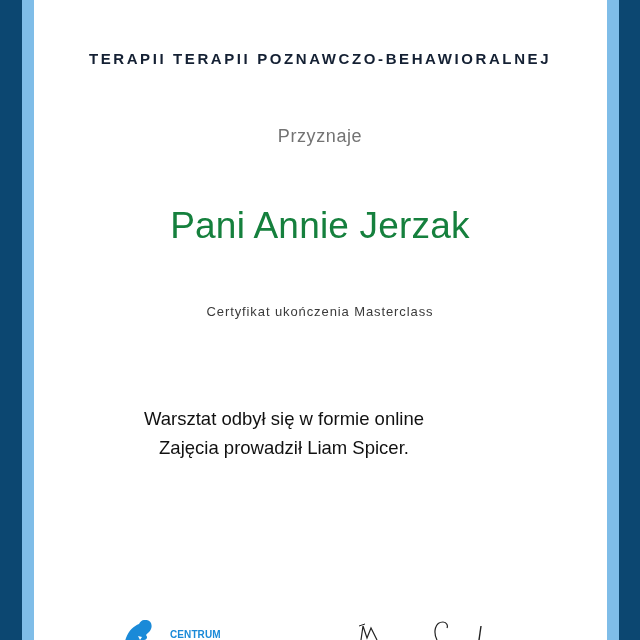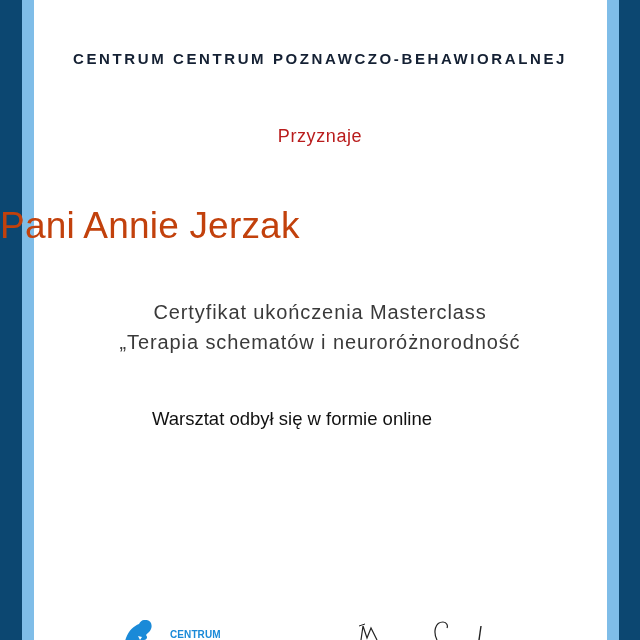--- a/index.html
+++ b/index.html
@@ -12,63 +12,63 @@
     .border-light-left { position: absolute; left: 22px; top: 0; width: 12px; height: 640px; background: #7fbde8; }
     .border-dark-right { position: absolute; right: 0; top: 0; width: 21px; height: 640px; background: #0c4771; }
     .border-light-right { position: absolute; right: 21px; top: 0; width: 12px; height: 640px; background: #7fbde8; }
 
     .org {
       position: absolute; top: 50px; left: 0; width: 640px; text-align: center;
       font-size: 15px; font-weight: bold; letter-spacing: 2.6px; color: #142033;
     }
     .awards {
       position: absolute; top: 126px; left: 0; width: 640px; text-align: center;
-      font-size: 18px; letter-spacing: 0.6px; color: #b91c1c;
+      font-size: 18px; letter-spacing: 0.6px; color: #737373;
     }
     .recipient {
-      position: absolute; top: 205px; left: 0; width: 640px; 
-      font-size: 37px; color: #c2410c; letter-spacing: 0.2px;
+      position: absolute; top: 205px; left: 0; width: 640px; text-align: center;
+      font-size: 37px; color: #15803d; letter-spacing: 0.2px;
     }
     .cert {
       position: absolute; top: 297px; left: 0; width: 640px; text-align: center;
-      font-size: 20px; line-height: 30px; letter-spacing: 0.9px; color: #3a3a3a;
+      font-size: 13px; line-height: 30px; letter-spacing: 0.9px; color: #3a3a3a;
     }
     .details {
-      position: absolute; top: 404px; left: 8px; width: 568px; text-align: center;
+      position: absolute; top: 404px; left: 0; width: 568px; text-align: center;
       font-size: 18.5px; line-height: 29px; color: #111111;
     }
     .logo {
       position: absolute; left: 120px; top: 620px; width: 140px; height: 20px;
     }
     .logo-figure { position: absolute; left: 0; top: 0; width: 40px; height: 30px; }
     .logo-text {
       position: absolute; left: 50px; top: 9px; font-size: 10px; font-weight: bold;
       color: #1a8ad8; letter-spacing: 0.1px;
     }
     .signature { position: absolute; left: 355px; top: 620px; width: 140px; height: 20px; }
   </style>
 </head>
 <body>
 
 <div class="border-dark-left"></div>
 <div class="border-light-left"></div>
 <div class="border-light-right"></div>
 <div class="border-dark-right"></div>
 
-<div class="org">CENTRUM CENTRUM POZNAWCZO-BEHAWIORALNEJ</div>
+<div class="org">TERAPII TERAPII POZNAWCZO-BEHAWIORALNEJ</div>
 <div class="awards">Przyznaje</div>
 <div class="recipient">Pani Annie Jerzak</div>
 
 <div class="cert">
   <div>Certyfikat ukończenia Masterclass</div>
-  <div>„Terapia schematów i neuroróżnorodność</div>
 </div>
 
 <div class="details">
   <div>Warsztat odbył się w formie online</div>
+  <div>Zajęcia prowadził Liam Spicer.</div>
 </div>
 
 <div class="logo">
   <svg class="logo-figure" viewBox="0 0 40 30">
     <path d="M24 0 C30 -1 33 4 31 9 C30 12 27 13 26 15 C28 17 27 20 24 20 L22 22 L20 30 L2 30 L6 18 C9 10 14 6 19 4 C20 2 22 0 24 0 Z" fill="#1a8ad8"></path>
     <path d="M18 16 L22 17 L20 20 Z" fill="#ffffff"></path>
   </svg>
   <div class="logo-text">CENTRUM TERAPII</div>
 </div>
 

